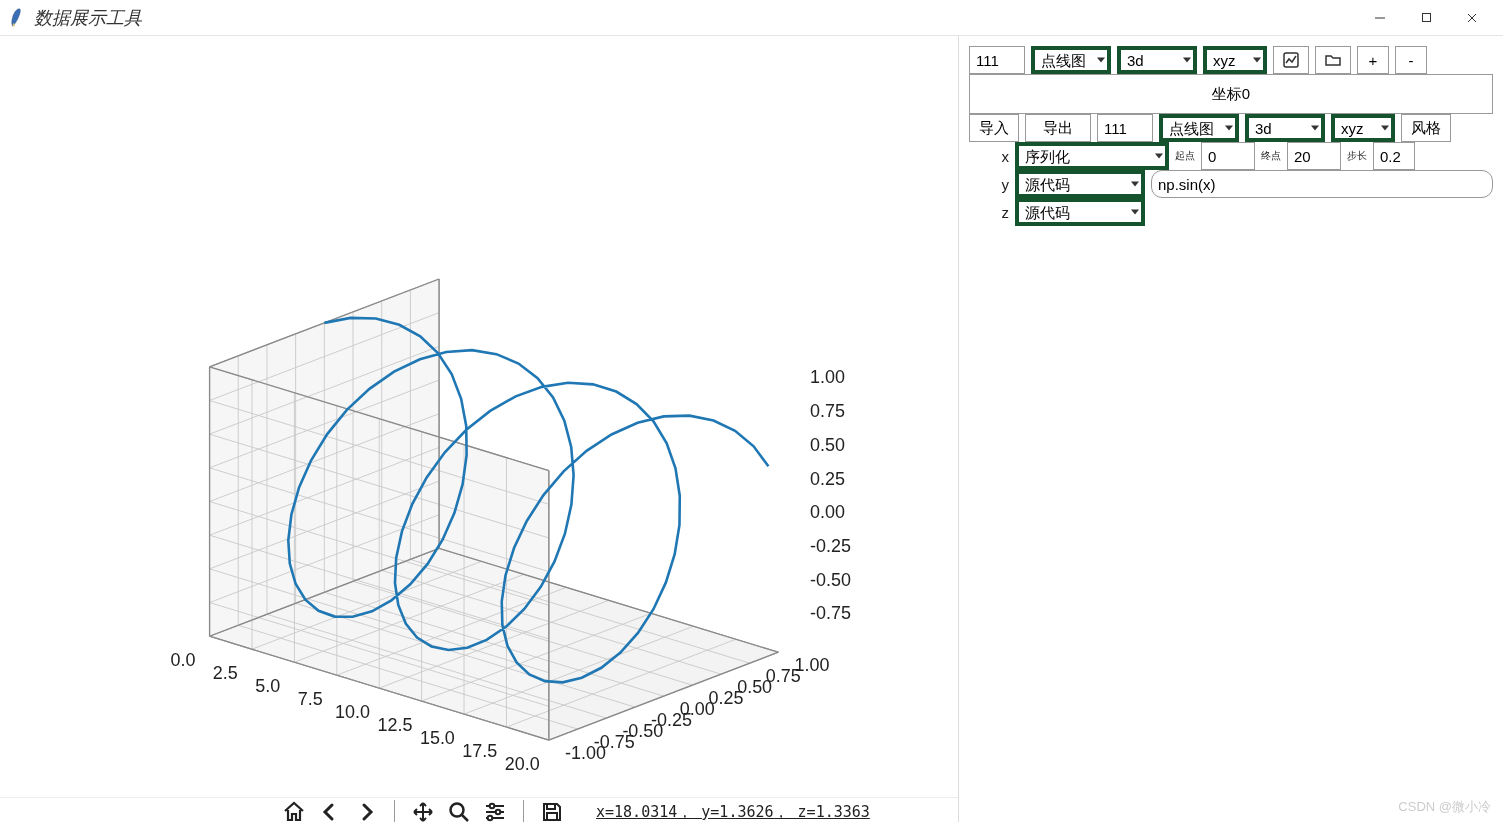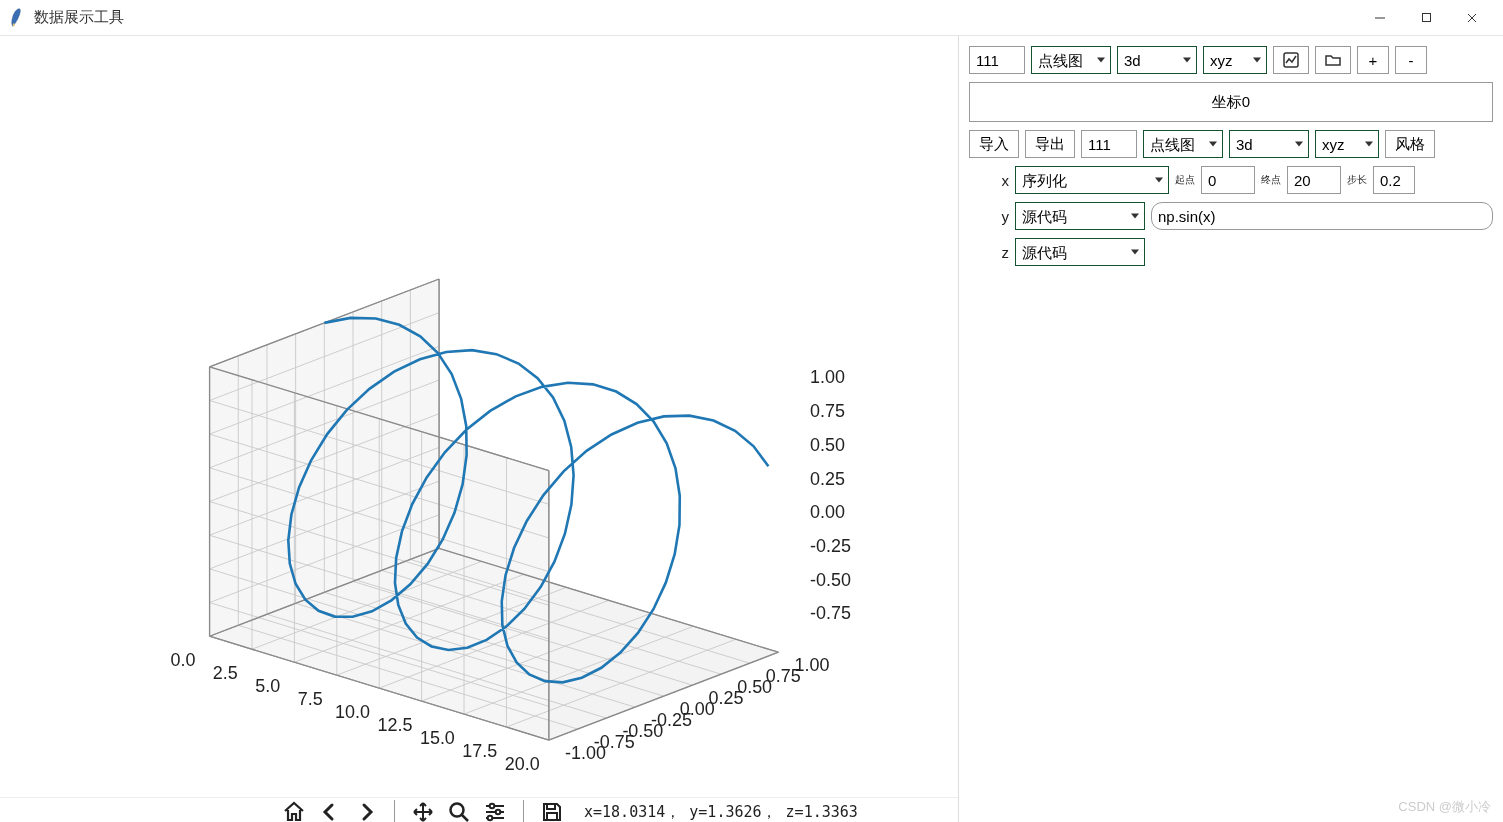--- a/index.html
+++ b/index.html
@@ -24,21 +24,21 @@
       border-bottom: 1px solid #e5e5e5;
       display: flex;
       align-items: center;
       padding: 0 8px;
     }
     .titlebar-icon {
       width: 18px; height: 18px;
       margin-right: 8px;
       display: flex; align-items: center; justify-content: center;
     }
-    .titlebar-title { flex: 1; color: #333; font-size: 15px; }
+    .titlebar-title { flex: 1; color: #333; font-size: 18px; font-style: italic; }
     .win-controls { display: flex; gap: 0; }
     .win-btn {
       width: 46px; height: 32px;
       display: flex; align-items: center; justify-content: center;
       color: #333; cursor: pointer;
     }
     .content {
       flex: 1;
       display: flex;
       overflow: hidden;
@@ -63,43 +63,42 @@
       gap: 8px;
       border-top: 1px solid #eee;
     }
     .tb-btn {
       width: 28px; height: 28px;
       display: flex; align-items: center; justify-content: center;
       cursor: pointer;
       color: #222;
     }
     .tb-sep { width: 1px; height: 24px; background: #999; margin: 0 6px; }
-    .coord-text { margin-left: 10px; font-family: monospace; font-size: 15px; color: #222; }
+    .coord-text { margin-left: 22px; font-family: monospace; font-size: 15px; color: #222; text-decoration: underline; }
     .side-panel {
       width: 545px;
       background: #fff;
       border-left: 1px solid #ddd;
       padding: 10px;
       display: flex;
       flex-direction: column;
-      gap: 8px;
     }
     .row { display: flex; gap: 6px; align-items: center; }
     .ctrl-input {
       height: 28px;
       border: 1px solid #999;
       padding: 0 6px;
       font-size: 15px;
       font-family: inherit;
       background: #fff;
     }
     .ctrl-input.num { width: 56px; }
     .ctrl-select {
       height: 28px;
-      border: 1px solid #14532d;
+      border: 4px solid #14532d;
       padding: 0 22px 0 6px;
       font-size: 15px;
       font-family: inherit;
       background: #fff;
       appearance: none;
       position: relative;
       cursor: pointer;
     }
     .select-wrap { position: relative; display: inline-flex; }
     .select-wrap::after {
@@ -359,21 +358,21 @@
             </svg>
         </button>
         <button class="ctrl-btn">+</button>
         <button class="ctrl-btn">-</button>
       </div>
 
       <button class="wide-btn">坐标0</button>
 
       <div class="row">
         <button class="ctrl-btn" style="width:50px">导入</button>
-        <button class="ctrl-btn" style="width:50px">导出</button>
+        <button class="ctrl-btn" style="width:66px">导出</button>
         <input class="ctrl-input num" value="111" style="">
         <span class="select-wrap">
             <select class="ctrl-select" style="width:80px"><option>点线图</option></select>
           </span>
         <span class="select-wrap">
             <select class="ctrl-select" style="width:80px"><option>3d</option></select>
           </span>
         <span class="select-wrap">
             <select class="ctrl-select" style="width:64px"><option>xyz</option></select>
           </span>

